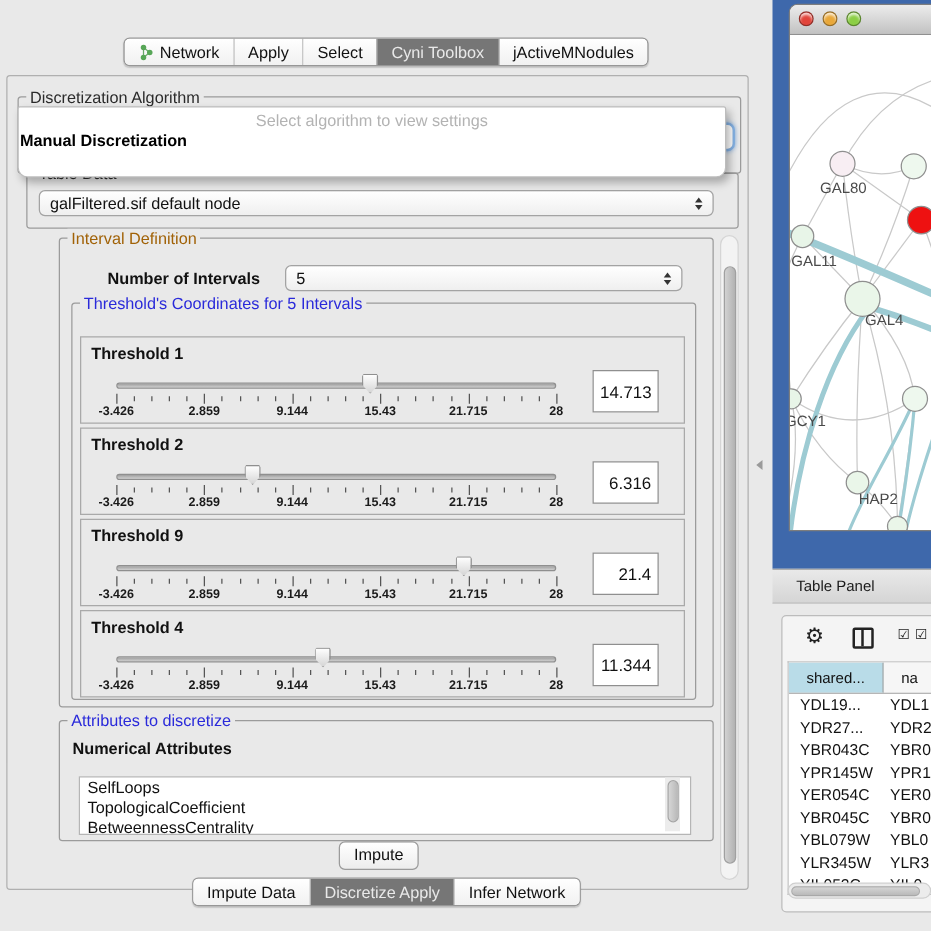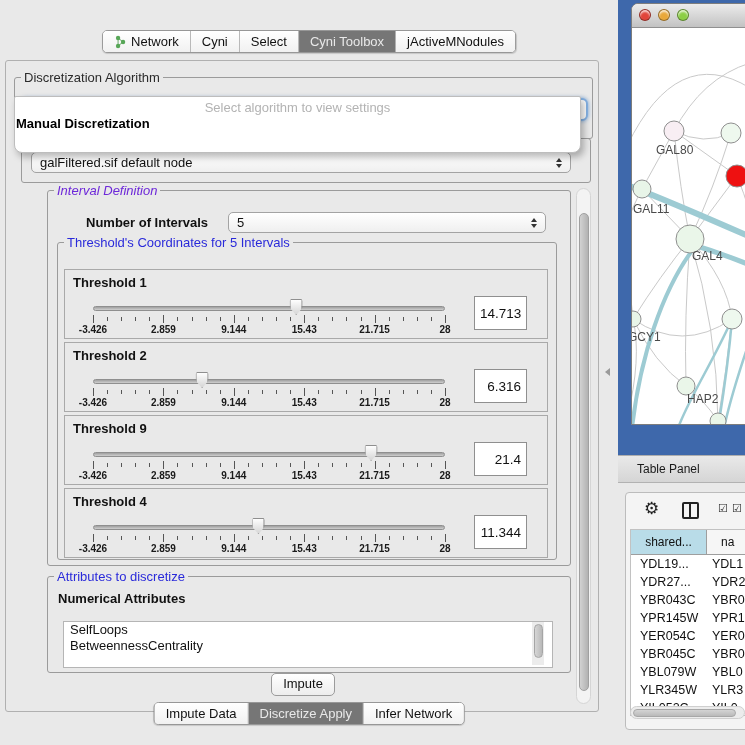--- a/index.html
+++ b/index.html
@@ -20,32 +20,32 @@
   .seg .s.sel{background:#767676;color:#e9e9e9;}
   .top-tabs{position:absolute;top:30px;left:50%;transform:translateX(-50%);}
   .bottom-tabs{position:absolute;top:702px;left:50%;transform:translateX(-50%);z-index:6;}
 
   
   .cp-main{position:absolute;left:5px;top:60px;width:592px;height:650px;border:1px solid #b0b0b0;border-radius:3px;background:#e9e9e9;}
 
   .group{position:absolute;border:1px solid #9b9b9b;border-radius:3px;}
   .gtitle{position:absolute;top:-8px;left:6px;background:#e9e9e9;padding:0 3px;font-size:13px;line-height:15px;}
   .gtitle.blue{color:#2a2ada;}
-  .gtitle.green{color:#6d28d9;font-style:italic;}
+  .gtitle.green{color:#a16207;}
   .gtitle.dark{color:#2b2b2b;}
 
   .combo{position:absolute;background:linear-gradient(#ffffff,#efefef);border:1px solid #a3a3a3;border-radius:5px;font-size:13px;line-height:19px;padding-left:8px;box-sizing:border-box;color:#111;}
   .spin{position:absolute;right:7px;top:50%;transform:translateY(-50%);width:7px;height:10px;}
   .spin:before,.spin:after{content:"";position:absolute;left:0;border-left:3.5px solid transparent;border-right:3.5px solid transparent;}
   .spin:before{top:0;border-bottom:4px solid #333;}
   .spin:after{bottom:0;border-top:4px solid #333;}
 
   .focus-combo{position:absolute;left:15px;top:37px;width:567px;height:23px;background:#fff;border:2px solid #85b2e4;border-radius:6px;box-shadow:0 0 4px #79a9e0;box-sizing:border-box;}
 
-  .popup{position:absolute;left:8px;top:35px;width:565px;height:55px;background:#fff;border:1px solid #bdbdbd;border-radius:2px 2px 8px 8px;box-shadow:3px 4px 7px rgba(0,0,0,.28);z-index:5;}
+  .popup{position:absolute;left:8px;top:24px;width:565px;height:55px;background:#fff;border:1px solid #bdbdbd;border-radius:2px 2px 8px 8px;box-shadow:3px 4px 7px rgba(0,0,0,.28);z-index:5;}
   .popup .hint{margin-top:3px;text-align:center;color:#b3b3b3;font-size:13px;}
   .popup .opt{font-size:13px;line-height:17px;padding-left:1px;color:#000;}
   .popup .opt.b{font-weight:bold;}
 
   
   .sliderbox{position:absolute;left:6px;width:484px;height:70px;border:1px solid #a9a9a9;background:#e9e9e9;box-sizing:border-box;}
   .sliderbox .lab{position:absolute;left:8px;top:5px;font-weight:bold;font-size:13px;color:#111;}
   .track{position:absolute;left:28px;top:36px;width:352px;height:5px;border-radius:3px;background:linear-gradient(#9f9f9f,#cfcfcf);border:1px solid #8f8f8f;box-sizing:border-box;}
   .thumb{position:absolute;top:29px;width:13px;height:16px;transform:translateX(-50%);background:linear-gradient(#fefefe,#d6d6d6);border:1px solid #8f8f8f;box-sizing:border-box;clip-path:polygon(10% 0,90% 0,100% 12%,100% 55%,50% 100%,0 55%,0 12%);}
   .ticks{position:absolute;left:28px;top:45px;width:352px;height:8px;}
@@ -118,21 +118,21 @@
             <line x1="4" y1="3" x2="9" y2="7" stroke="#6aa86a"></line>
             <line x1="4" y1="11" x2="9" y2="7" stroke="#6aa86a"></line>
             <line x1="4" y1="3" x2="4" y2="11" stroke="#6aa86a"></line>
             <circle cx="4" cy="3" r="2.2" fill="#57a657"></circle>
             <circle cx="9" cy="7" r="2.2" fill="#57a657"></circle>
             <circle cx="4" cy="11" r="2.2" fill="#57a657"></circle>
           </svg>
           <span>Network</span>
         </div>
         <div class="s">
-          <span>Cyni</span>
+          <span>Apply</span>
         </div>
         <div class="s">
           <span>Select</span>
         </div>
         <div class="s sel">
           <span>Cyni Toolbox</span>
         </div>
         <div class="s">
           <span>jActiveMNodules</span>
         </div>
@@ -342,20 +342,21 @@
               </div>
             </div>
         </div>
       </div>
 
       <div class="group" style="left:41px;top:515px;width:522px;height:95px;">
         <span class="gtitle blue">Attributes to discretize</span>
         <span style="position:absolute;left:10px;top:14px;font-weight:bold;">Numerical Attributes</span>
         <div class="attrlist" id="attrList">
             <div class="item">SelfLoops</div>
+            <div class="item">TopologicalCoefficient</div>
             <div class="item">BetweennessCentrality</div>
           </div>
         <div class="attr-sb" style="right:26px;top:45px;">
             <div class="th"></div>
           </div>
       </div>
 
       <div class="apply-btn">Impute</div>
 
       <div class="main-sb">

